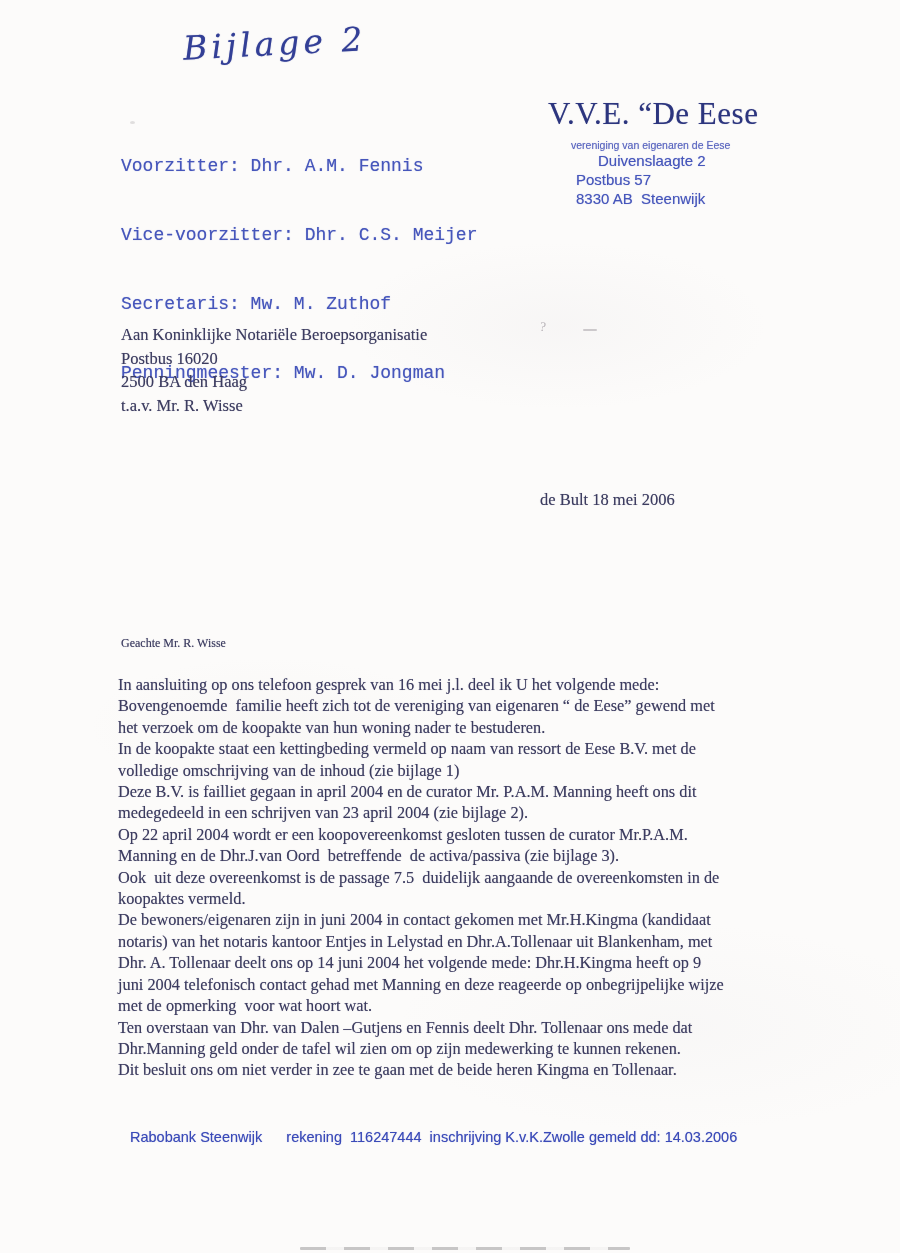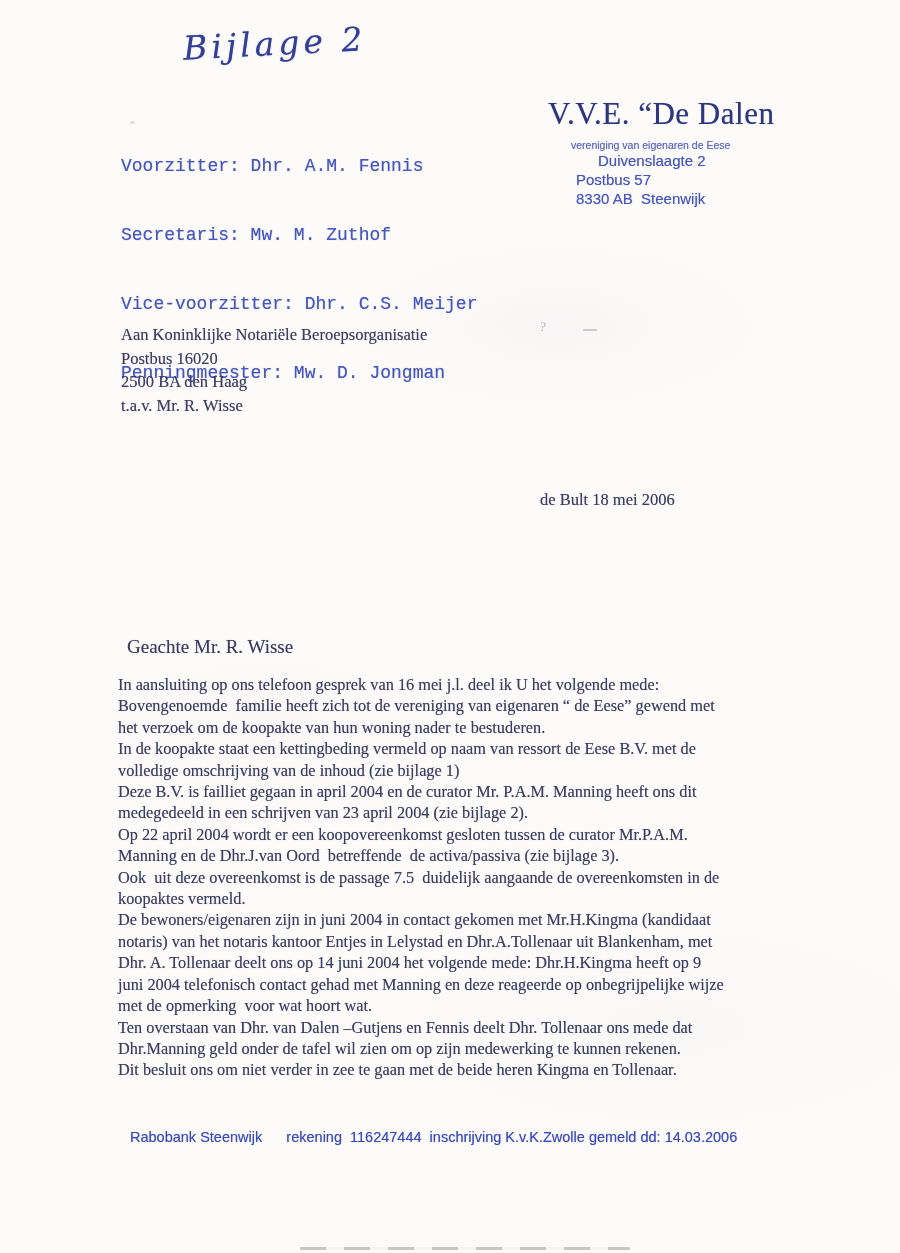--- a/index.html
+++ b/index.html
@@ -87,22 +87,22 @@
   }
   .dateline {
     top: 490px; left: 540px;
     font-size: 16.5px;
     color: #3c3c60;
     text-shadow: 0 0 0.7px rgba(60,60,96,0.5);
   }
 
   
   .salutation {
-    top: 636px; left: 127px;
-    font-size: 19px;
+    top: 636px; left: 121px;
+    font-size: 12px;
     color: #3c3c60;
     text-shadow: 0 0 0.7px rgba(60,60,96,0.5);
   }
   .body-text {
     top: 674px; left: 118px;
     width: 700px;
     font-size: 16.3px;
     line-height: 21.4px;
     color: #3c3c60;
     text-shadow: 0 0 0.7px rgba(60,60,96,0.5);
@@ -148,26 +148,26 @@
 </style>
 </head>
 <body>
 
 <div class="page">
 
   <div class="abs handwriting">Bijlage 2</div>
 
   <div class="abs board">
     <div>Voorzitter: Dhr. A.M. Fennis</div>
+    <div>Vice-voorzitter: Dhr. C.S. Meijer</div>
     <div>Secretaris: Mw. M. Zuthof</div>
-    <div>Vice-voorzitter: Dhr. C.S. Meijer</div>
     <div>Penningmeester: Mw. D. Jongman</div>
   </div>
 
-  <div class="abs org-name">V.V.E. “De Dalen</div>
+  <div class="abs org-name">V.V.E. “De Eese</div>
   <div class="abs org-tagline">vereniging van eigenaren de Eese</div>
   <div class="abs org-addr org-addr-1">Duivenslaagte 2</div>
   <div class="abs org-addr org-addr-2">Postbus 57</div>
   <div class="abs org-addr org-addr-3">8330 AB  Steenwijk</div>
 
   <div class="abs recipient">
     <div>Aan Koninklijke Notariële Beroepsorganisatie</div>
     <div>Postbus 16020</div>
     <div>2500 BA den Haag</div>
     <div>t.a.v. Mr. R. Wisse</div>

